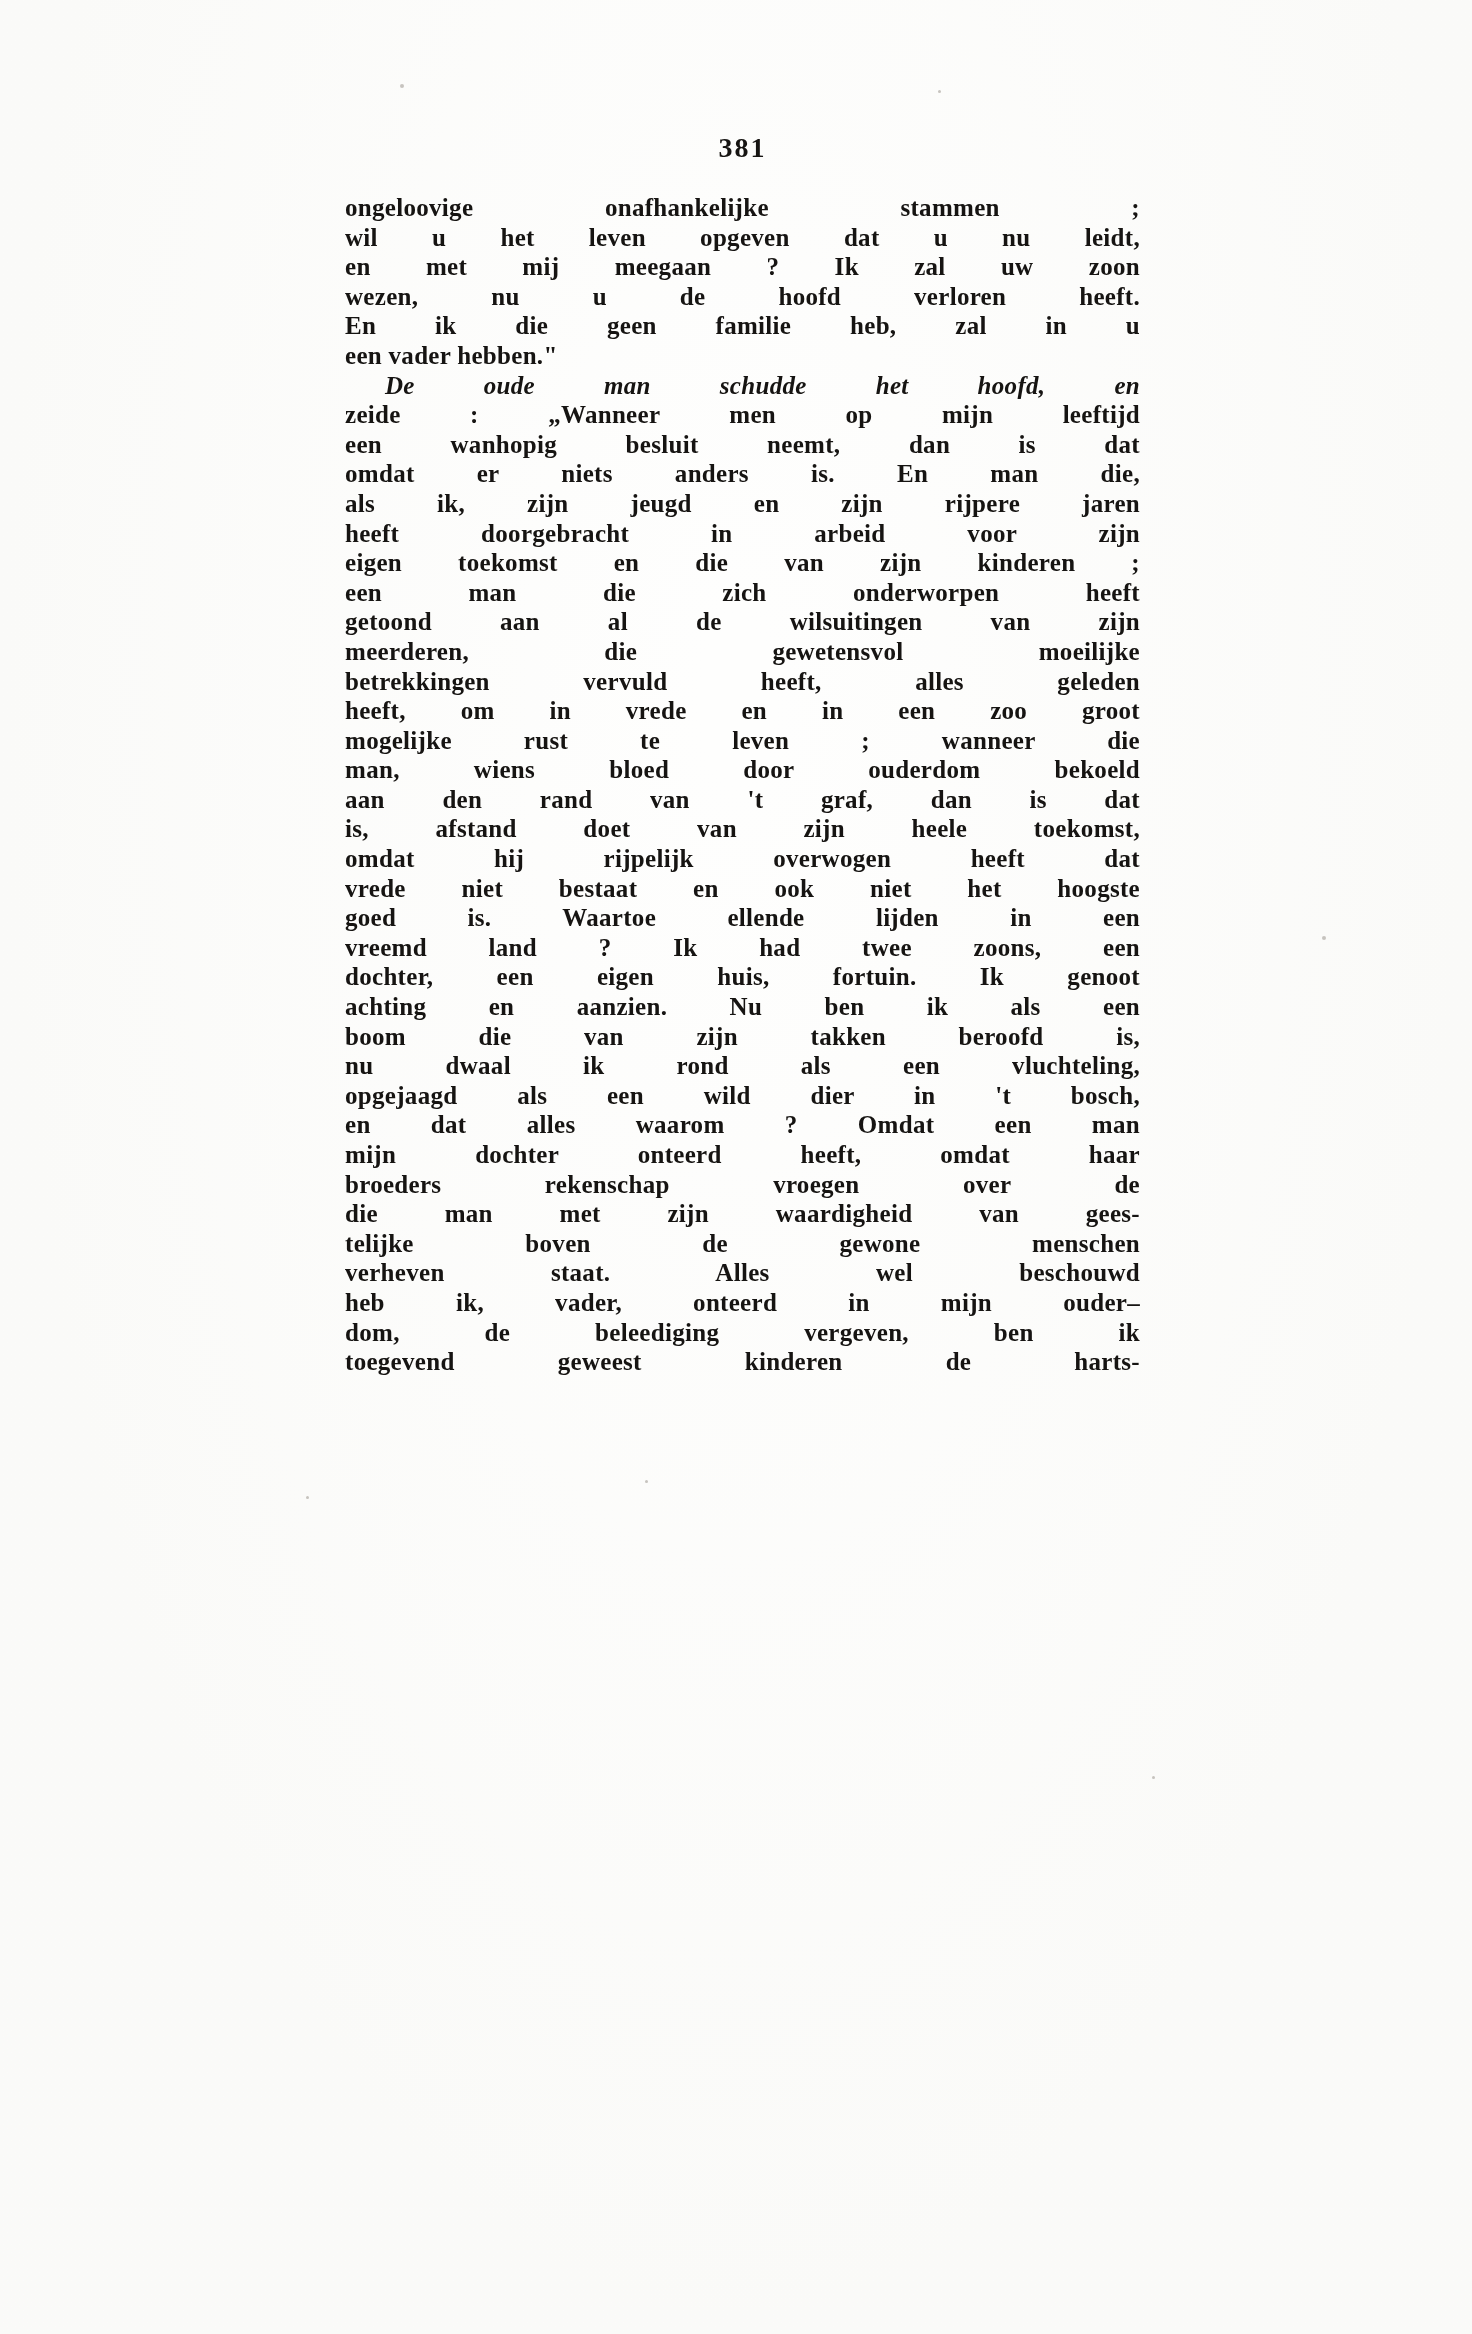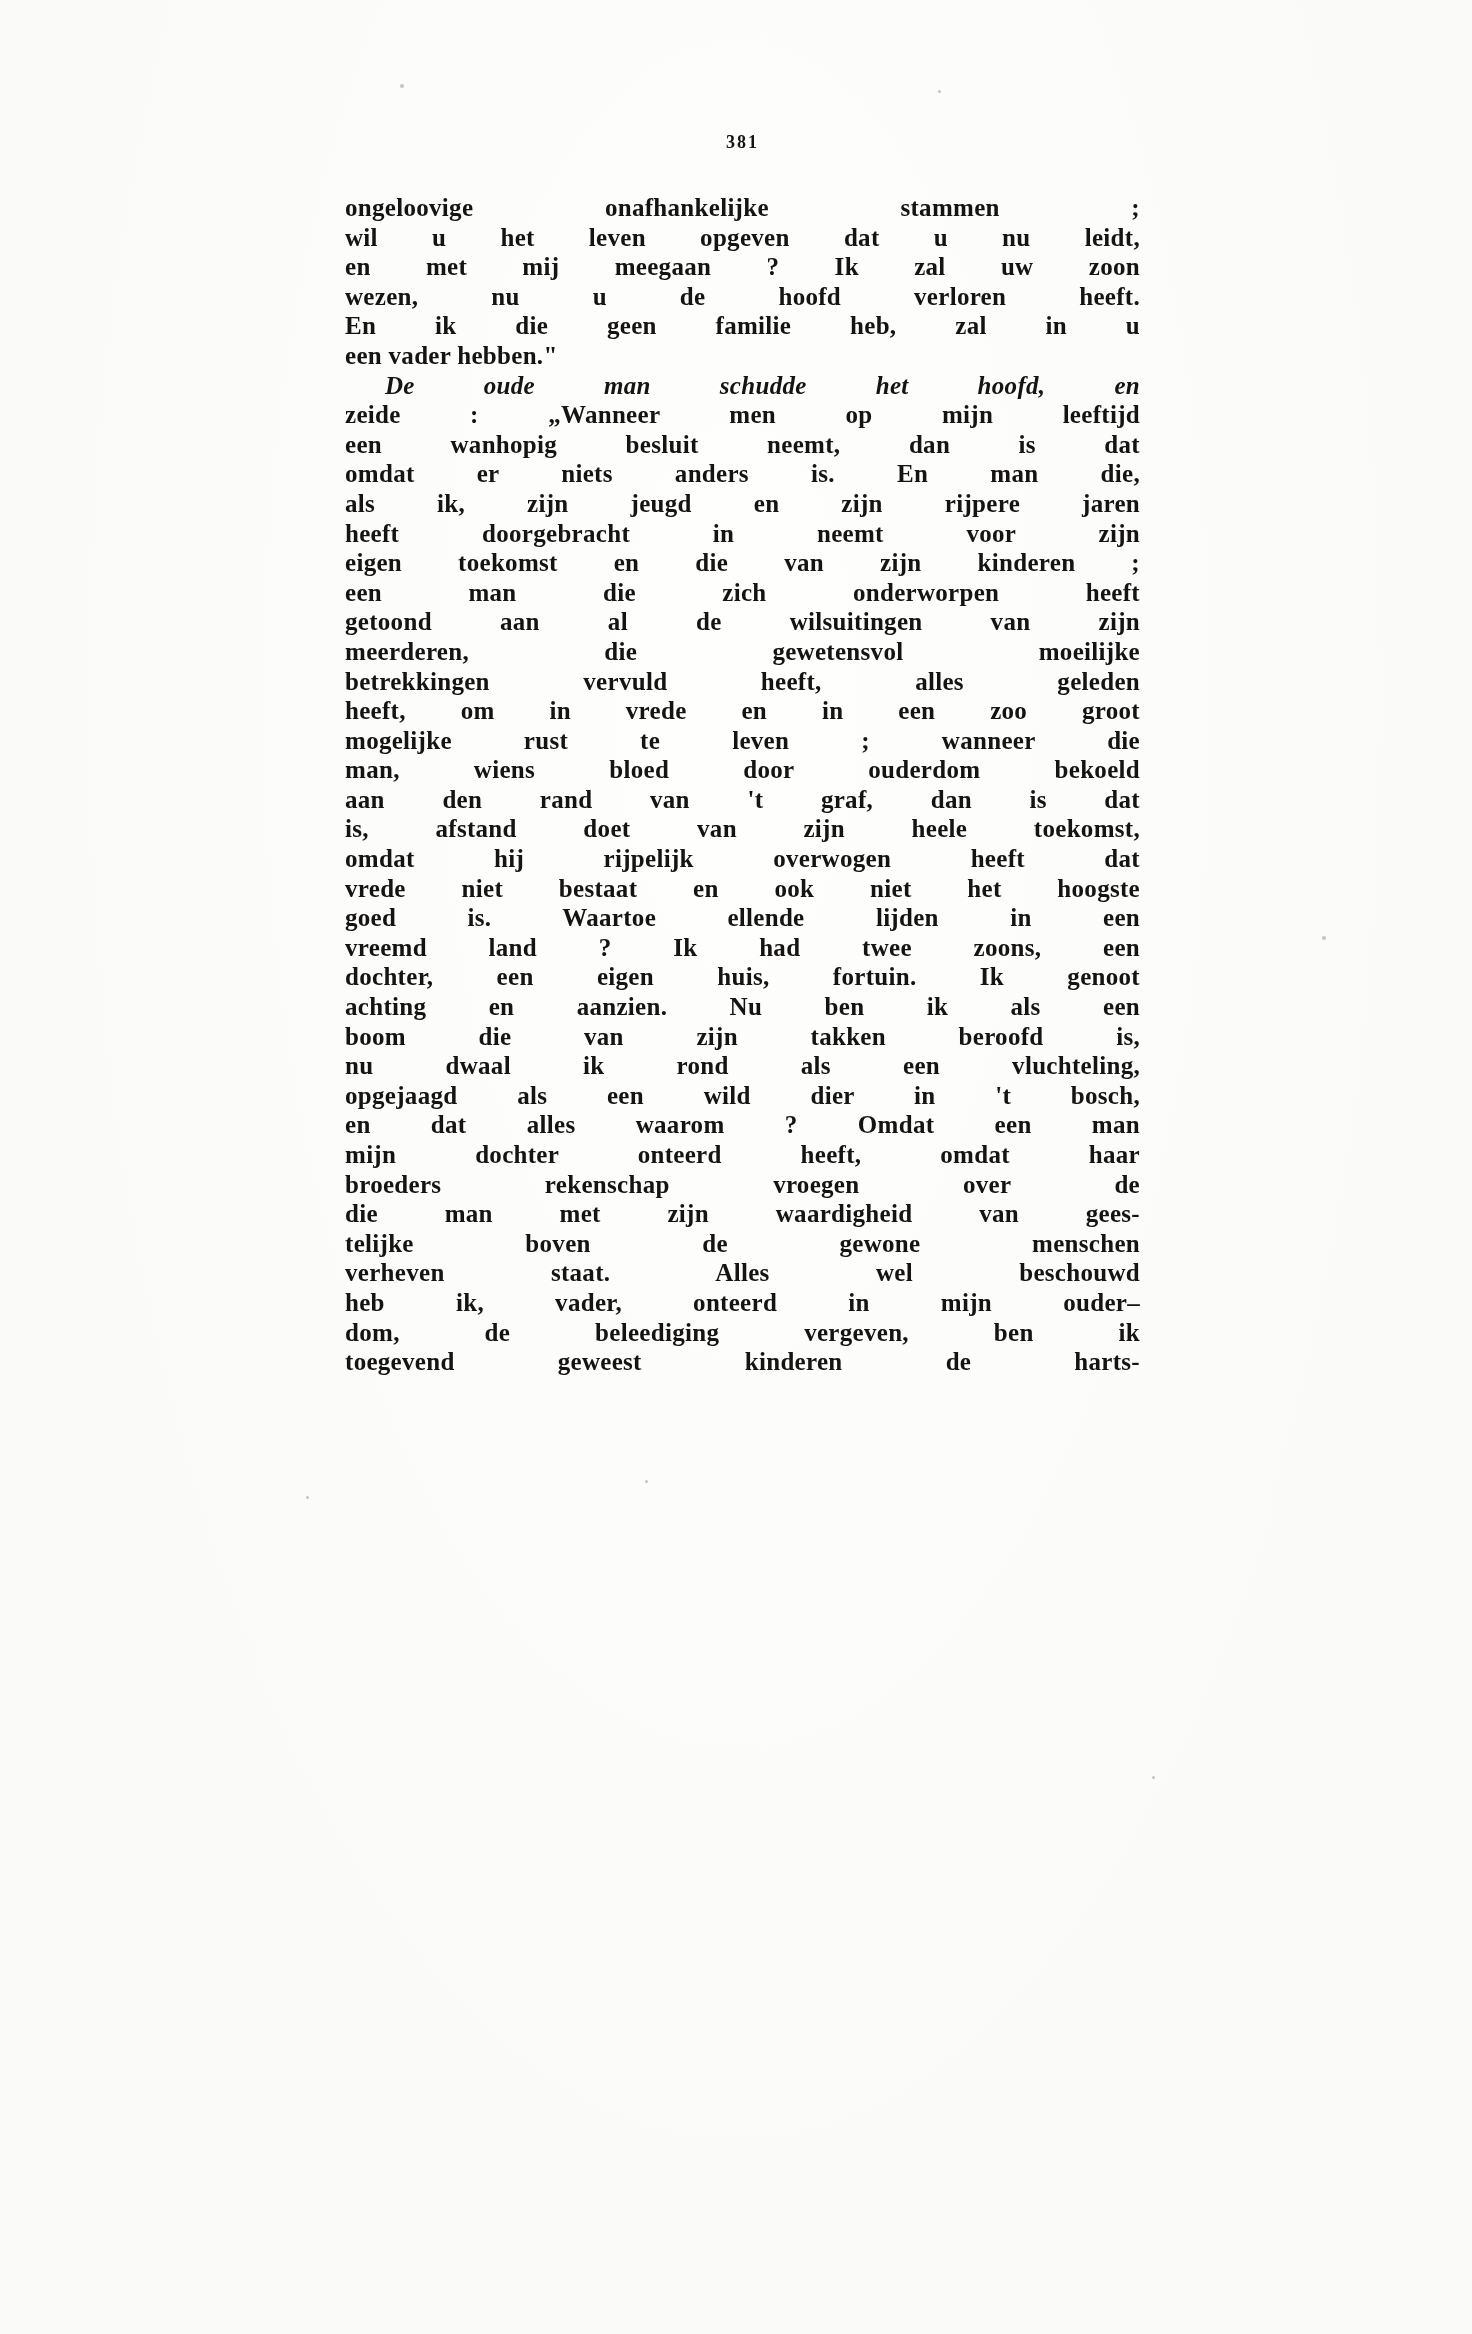--- a/index.html
+++ b/index.html
@@ -17,21 +17,21 @@
     background:
       radial-gradient(ellipse at 50% 30%, rgba(255,255,255,0.6), rgba(0,0,0,0.012) 70%),
       #fdfdfb;
   }
   .page-number {
     position: absolute;
     top: 132px;
     left: 345px;
     width: 795px;
     text-align: center;
-    font-size: 18px;
+    font-size: 28px;
     font-weight: bold;
     letter-spacing: 2px;
   }
   .text-block {
     position: absolute;
     top: 193px;
     left: 345px;
     width: 795px;
     font-size: 25px;
     font-weight: bold;
@@ -64,21 +64,21 @@
       <div class="line">wil u het leven opgeven dat u nu leidt,</div>
       <div class="line">en met mij meegaan ? Ik zal uw zoon</div>
       <div class="line">wezen, nu u de hoofd verloren heeft.</div>
       <div class="line">En ik die geen familie heb, zal in u</div>
       <div class="line no-just">een vader hebben."</div>
       <div class="line indent">De oude man schudde het hoofd, en</div>
       <div class="line">zeide : „Wanneer men op mijn leeftijd</div>
       <div class="line">een wanhopig besluit neemt, dan is dat</div>
       <div class="line">omdat er niets anders is. En man die,</div>
       <div class="line">als ik, zijn jeugd en zijn rijpere jaren</div>
-      <div class="line">heeft doorgebracht in neemt voor zijn</div>
+      <div class="line">heeft doorgebracht in arbeid voor zijn</div>
       <div class="line">eigen toekomst en die van zijn kinderen ;</div>
       <div class="line">een man die zich onderworpen heeft</div>
       <div class="line">getoond aan al de wilsuitingen van zijn</div>
       <div class="line">meerderen, die gewetensvol moeilijke</div>
       <div class="line">betrekkingen vervuld heeft, alles geleden</div>
       <div class="line">heeft, om in vrede en in een zoo groot</div>
       <div class="line">mogelijke rust te leven ; wanneer die</div>
       <div class="line">man, wiens bloed door ouderdom bekoeld</div>
       <div class="line">aan den rand van 't graf, dan is dat</div>
       <div class="line">is, afstand doet van zijn heele toekomst,</div>

